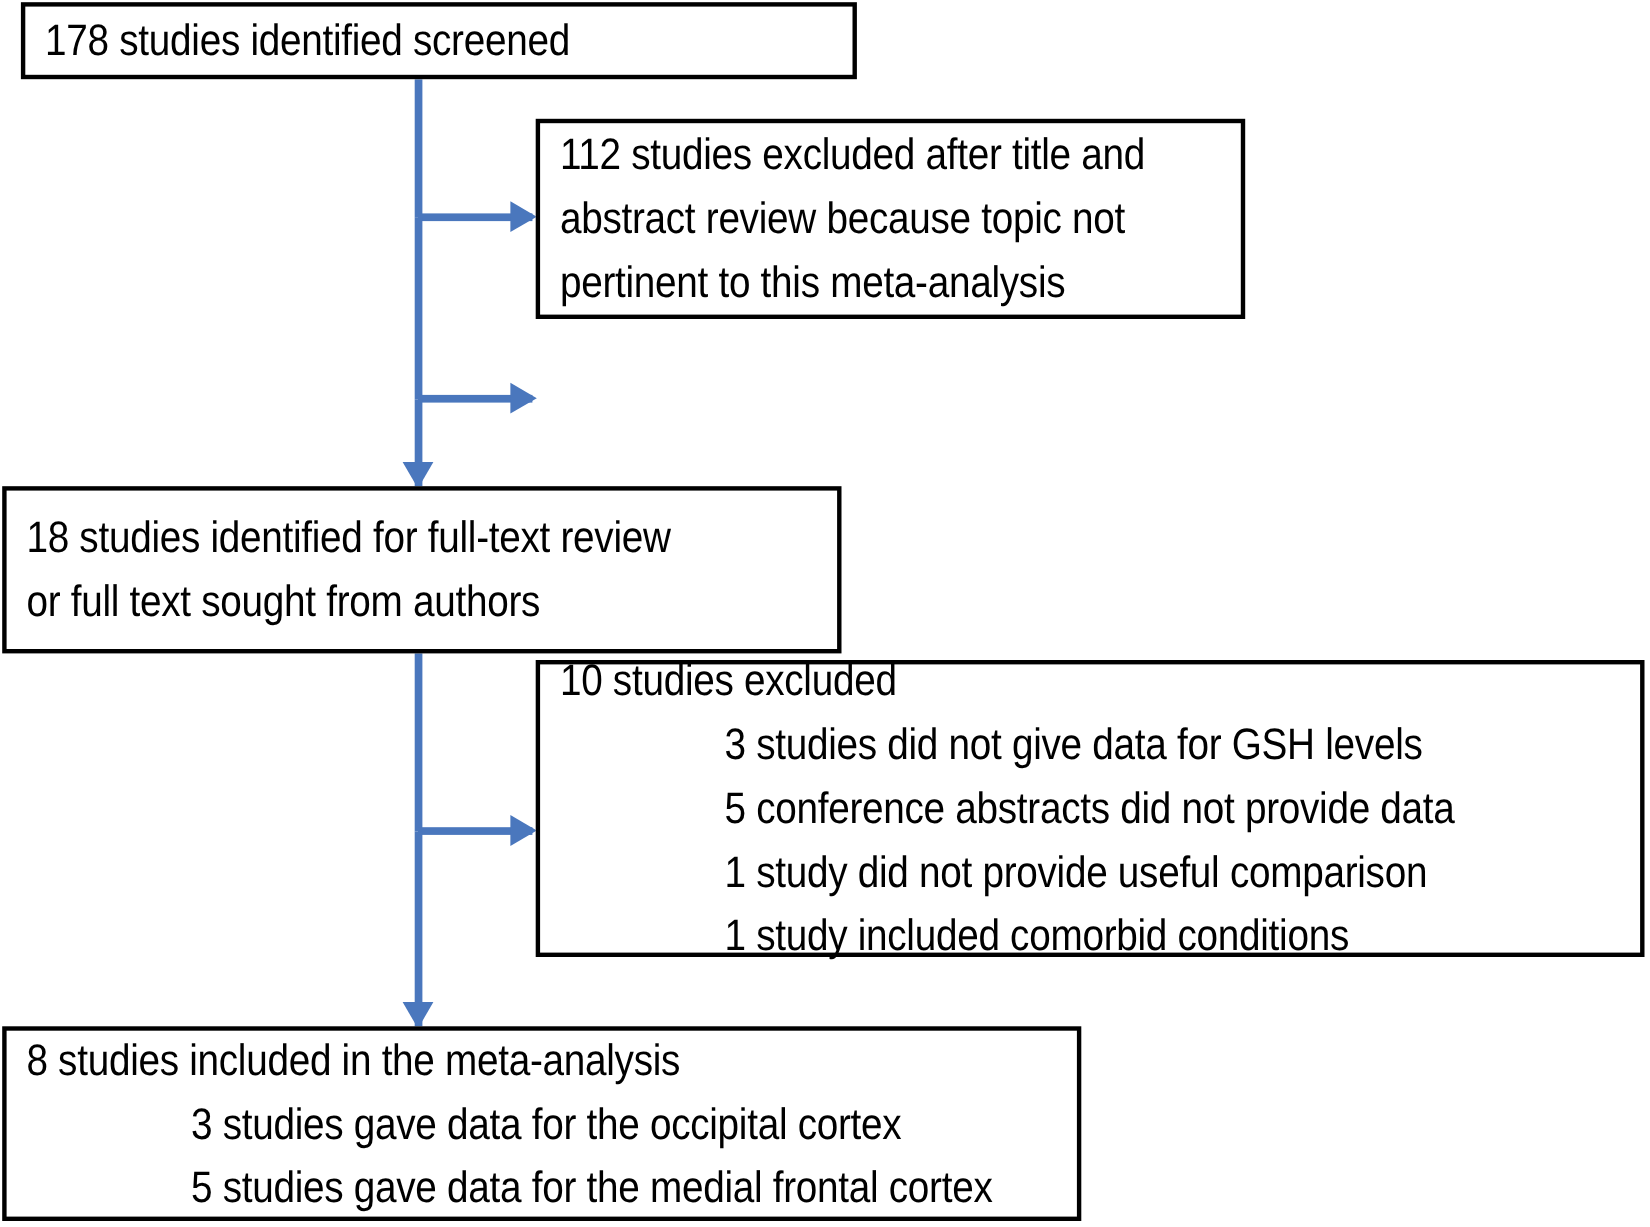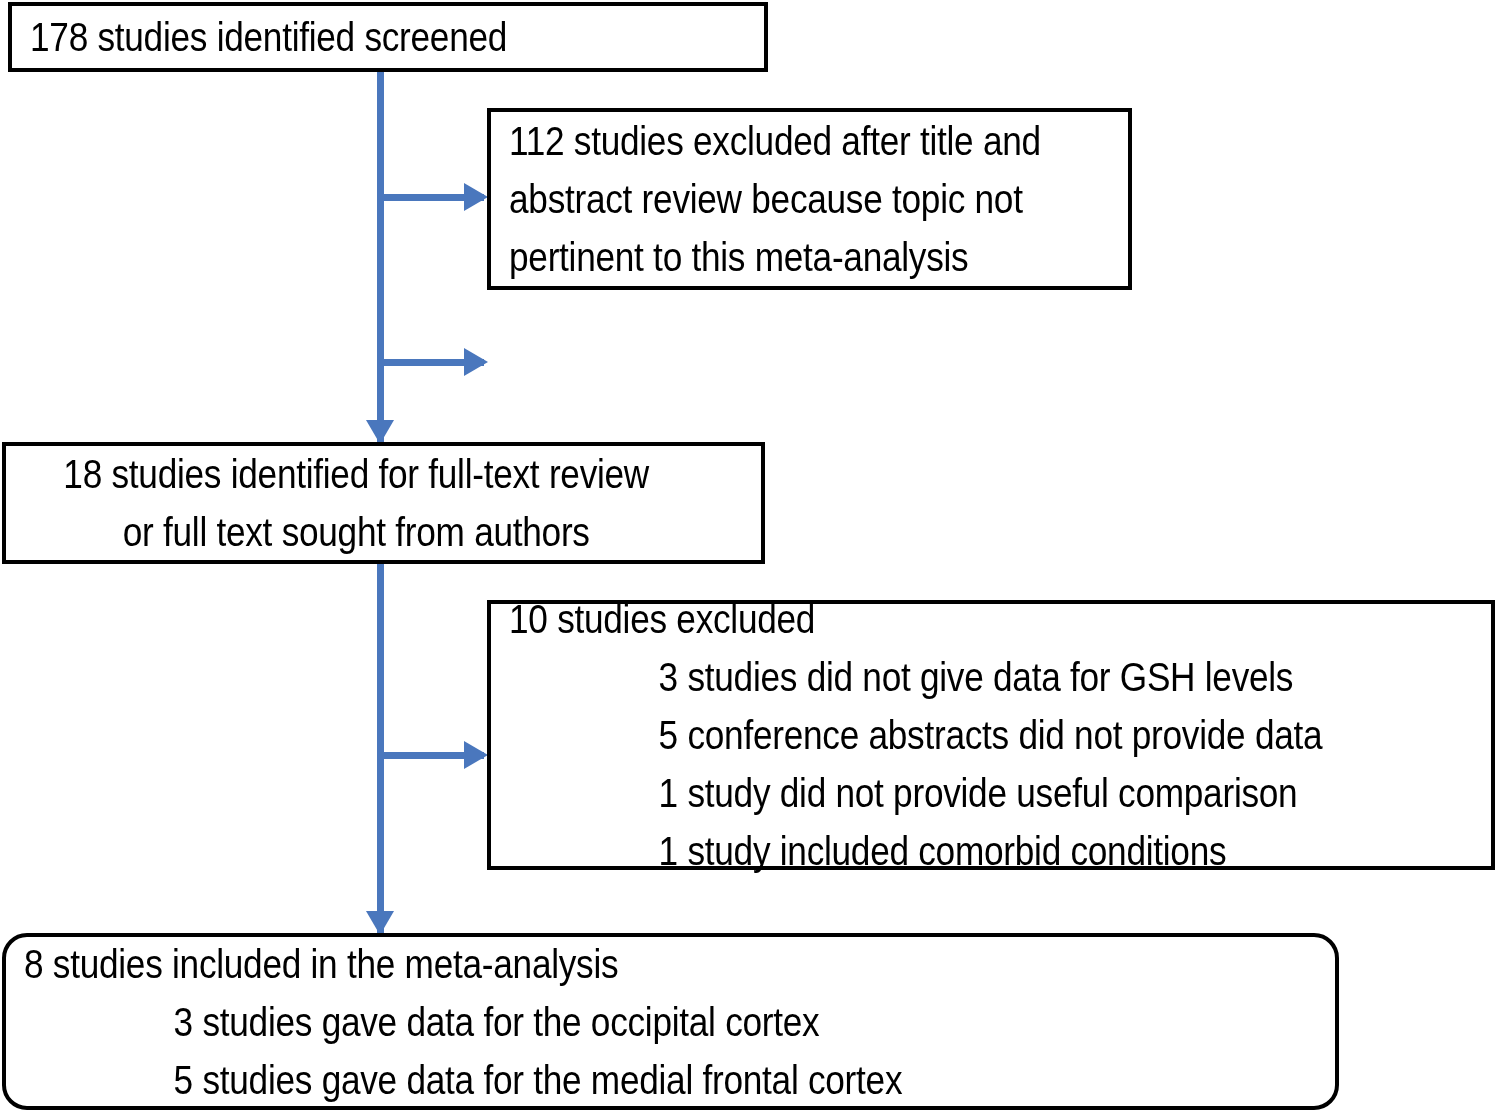--- a/index.html
+++ b/index.html
@@ -42,26 +42,26 @@
     top: 50%;
     transform: translateY(-50%);
     width: 100%;
   }
   .indent {
     display: block;
     white-space: pre;
   }
 
   
-  #box-screened      { left: 8px;   top: 2px;   width: 760px; height: 70px; }
+  #box-screened      { left: 19px;   top: 2px;   width: 760px; height: 70px; }
   #box-excluded-ta   { left: 487px; top: 108px; width: 645px; height: 182px; }
   #box-duplicates    { left: 487px; top: 325px; width: 761px; height: 76px; }
-  #box-fulltext      { left: 2px;   top: 442px; width: 763px; height: 122px; text-align: center; }
+  #box-fulltext      { left: 2px;   top: 442px; width: 763px; height: 152px; }
   #box-excluded-full { left: 487px; top: 600px; width: 1008px; height: 270px; }
-  #box-included      { left: 2px;   top: 933px; width: 1337px; height: 177px; border-radius: 25px; }
+  #box-included      { left: 2px;   top: 933px; width: 981px; height: 177px; }
 
   
   .conn {
     position: absolute;
     background: #4a77bd;
   }
   .v-stem  { width: 7px; }
   .h-stem  { height: 7px; }
 
   .arrow-right {

